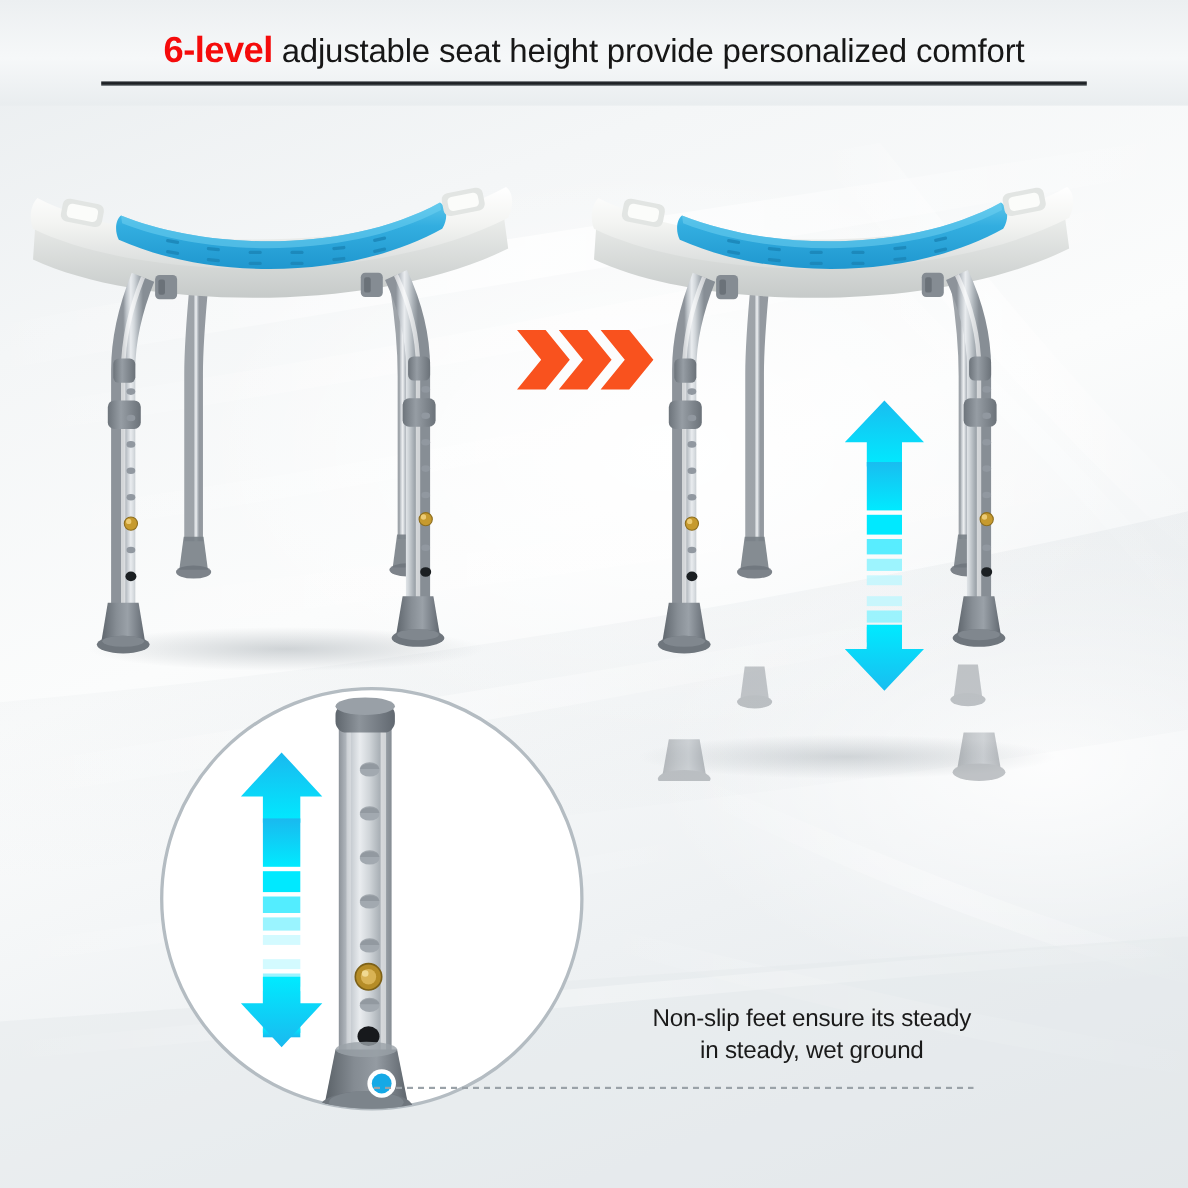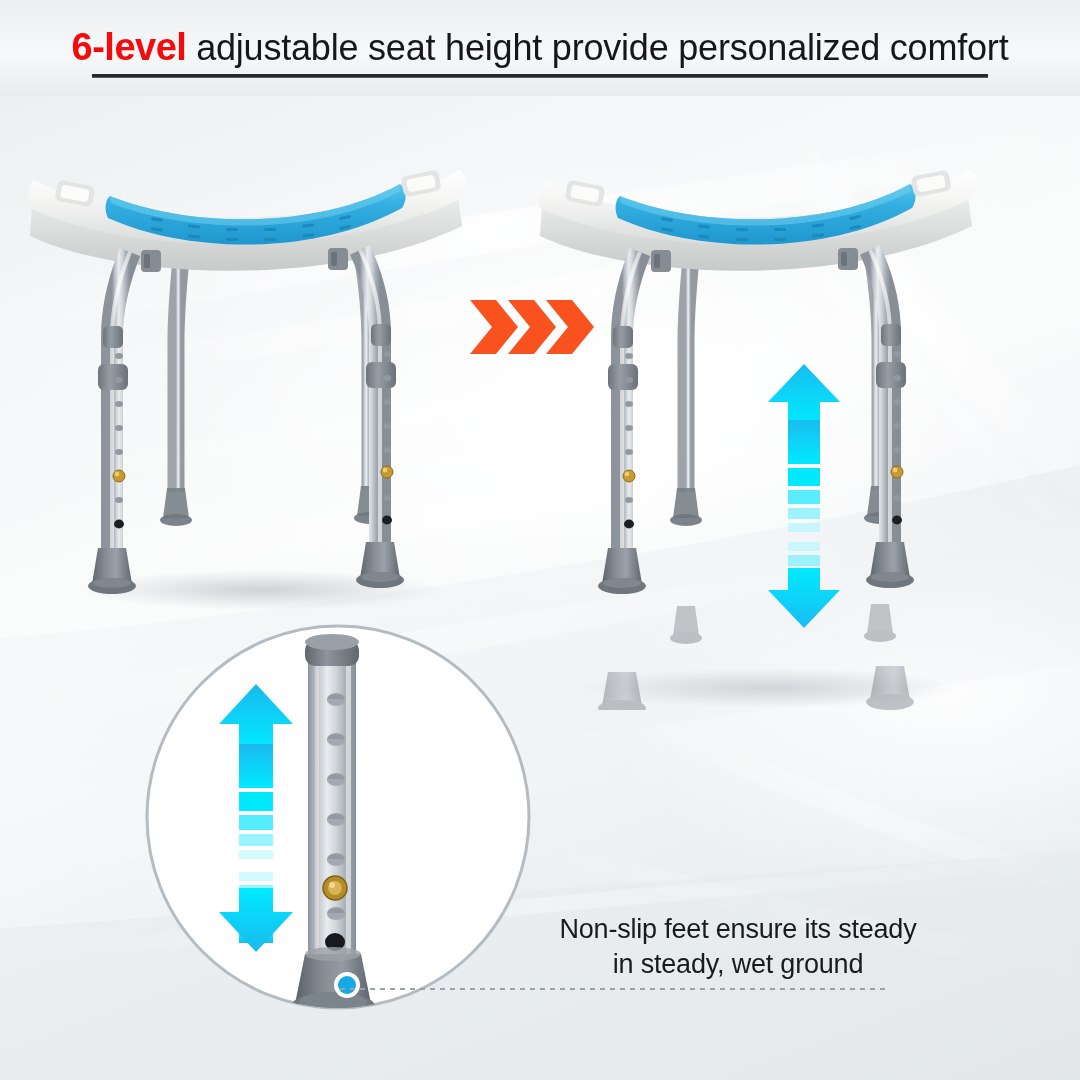--- a/index.html
+++ b/index.html
@@ -24,24 +24,24 @@
   
   .header {
     position: absolute; left: 0; top: 0; width: 1080px; height: 96px;
     background: linear-gradient(180deg,#eceff1 0%, #f6f8f9 55%, #e9edef 100%);
   }
   .header-text {
     position: absolute; left: 0; top: 26px; width: 1080px;
     text-align: center; white-space: nowrap;
   }
   .hl-red {
-    color: #f50b0b; font-size: 38px; font-weight: bold; letter-spacing: -0.5px;
+    color: #f50b0b; font-size: 33px; font-weight: bold; letter-spacing: -0.5px;
   }
   .hl-rest {
-    color: #171717; font-size: 36px; letter-spacing: -0.2px;
+    color: #171717; font-size: 30px; letter-spacing: -0.2px;
   }
   .header-rule {
     position: absolute; left: 92px; top: 74px; width: 896px; height: 4px;
     background: linear-gradient(180deg,#2a2f33 0%, #1b1f22 55%, #6a7175 100%);
   }
 
   
   .chevrons { position: absolute; left: 466px; top: 296px; }
 
   
@@ -50,21 +50,21 @@
 
   
   .arrow-wrap { position: absolute; }
 
   
   .magnifier { position: absolute; left: 143px; top: 622px; width: 390px; height: 390px; }
 
   
   .caption {
     position: absolute; left: 518px; top: 912px; width: 440px;
-    text-align: center; color: #1a1a1a; font-size: 27px; line-height: 1.30;
+    text-align: center; color: #1a1a1a; font-size: 22px; line-height: 1.30;
     letter-spacing: -0.2px;
   }
   .caption-line { display: block; white-space: nowrap; }
   .caption-dots {
     position: absolute; left: 340px; top: 988px; width: 545px; height: 2px;
     background-image: linear-gradient(to right,#9aa2a8 0 5px, rgba(0,0,0,0) 5px 10px);
     background-size: 10px 2px; background-repeat: repeat-x;
   }
 </style>
 </head>

